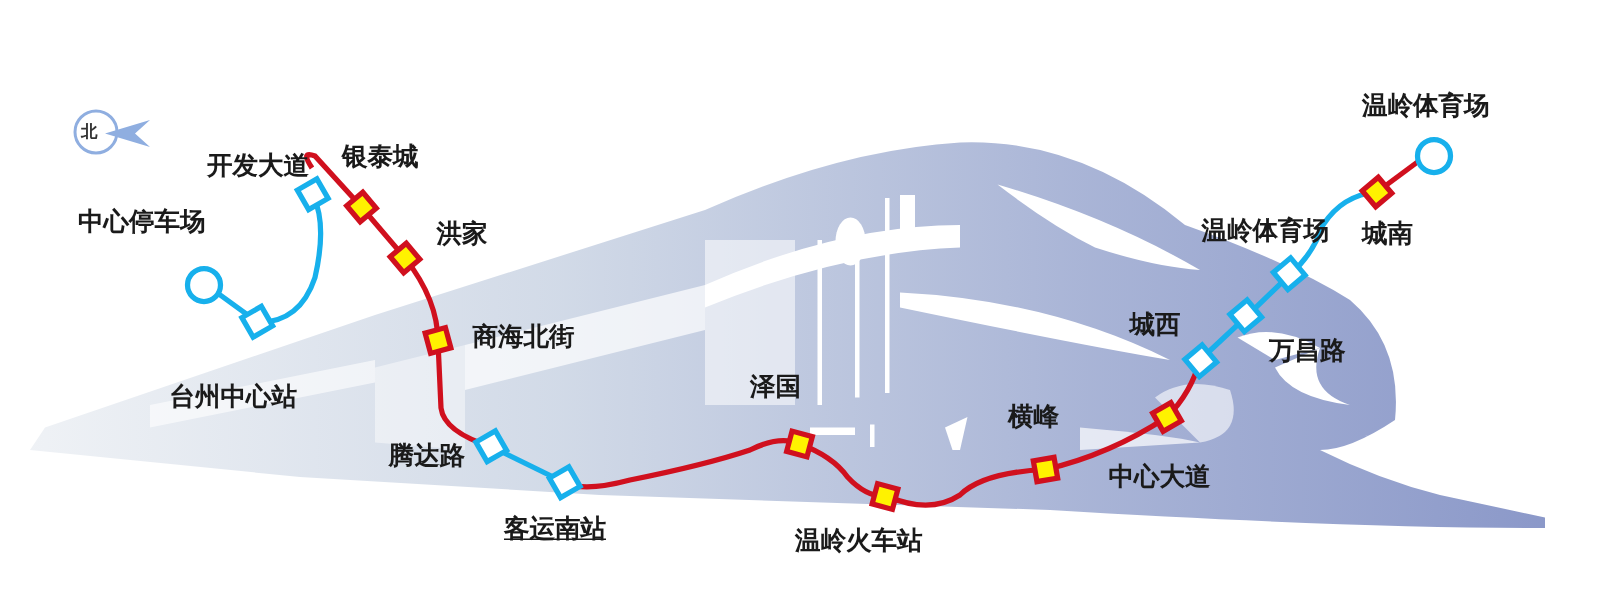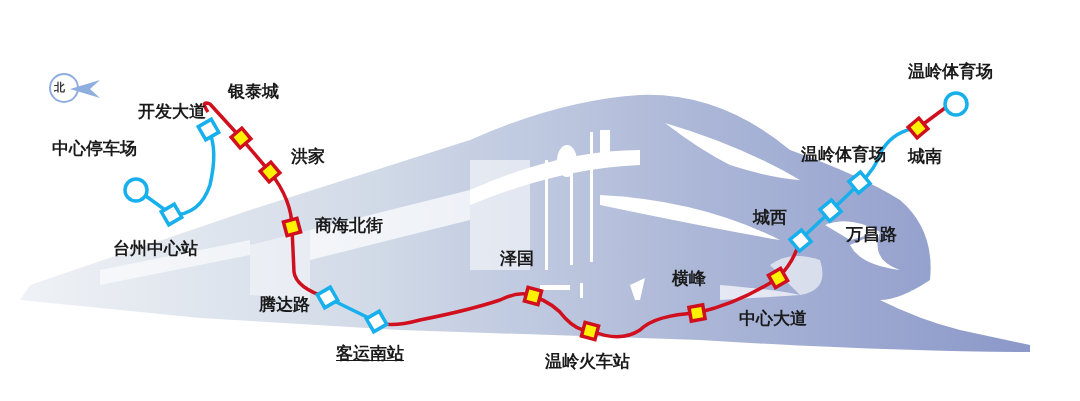--- a/index.html
+++ b/index.html
@@ -90,29 +90,29 @@
 
     <g>
       <circle cx="64" cy="88" r="14" fill="#ffffff" stroke="#8faee0" stroke-width="2"></circle>
       <path d="M 70 89 L 100 80 L 90 89 L 100 98 Z" fill="#8faee0"></path>
     </g>
   </svg>
 
   <span class="compass-text" style="left:54px; top:80px;">北</span>
 
   <span class="label" style="left:52px; top:138px;">中心停车场</span>
-  <span class="label" style="left:113px; top:238px;">台州中心站</span>
+  <span class="label" style="left:113px; top:255px;">台州中心站</span>
   <span class="label" style="left:138px; top:78px;margin-top:23px;">开发大道</span>
-  <span class="label" style="left:228px; top:81px;">银泰城</span>
+  <span class="label" style="left:228px; top:97px;font-family:Liberation Mono, monospace;">银泰城</span>
   <span class="label" style="left:291px; top:146px;">洪家</span>
   <span class="label" style="left:315px; top:215px;">商海北街</span>
   <span class="label" style="left:259px; top:294px;text-align:right;">腾达路</span>
   <span class="label" style="left:336px; top:343px;text-decoration:underline;">客运南站</span>
   <span class="label" style="left:500px; top:248px;">泽国</span>
-  <span class="label" style="left:545px; top:351px;text-align:right;">温岭火车站</span>
+  <span class="label" style="left:530px; top:351px;text-align:right;">温岭火车站</span>
   <span class="label" style="left:672px; top:268px;">横峰</span>
   <span class="label" style="left:739px; top:308px;">中心大道</span>
   <span class="label" style="left:753px; top:207px;">城西</span>
   <span class="label" style="left:846px; top:224px;">万昌路</span>
   <span class="label" style="left:757px; top:144px;margin-left:44px;">温岭体育场</span>
   <span class="label" style="left:908px; top:146px;text-align:center;">城南</span>
   <span class="label" style="left:908px; top:61px;">温岭体育场</span>
 
 </div>
 

